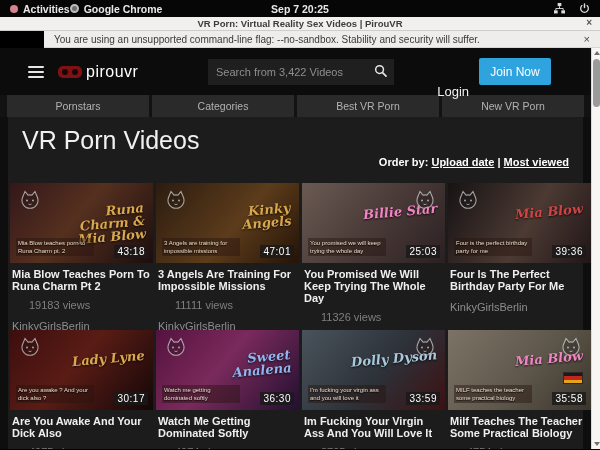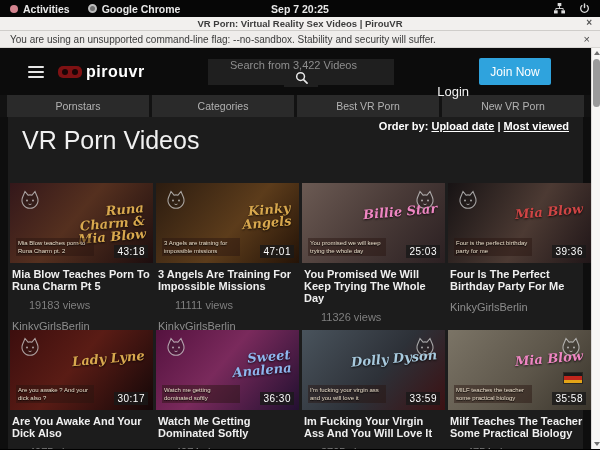--- a/index.html
+++ b/index.html
@@ -2,39 +2,39 @@
 <html><head>
 <meta charset="utf-8">
 <style>
   * { margin:0; padding:0; box-sizing:border-box; }
   html,body { width:600px; height:450px; overflow:hidden; background:#000;
               font-family:"Liberation Sans", sans-serif; }
 
   
   .sysbar { height:17px; background:#060606; color:#e8e8e8; display:flex;
             align-items:center; font-size:10.5px; font-weight:bold; position:relative; }
-  .sys-left { display:flex; align-items:center; gap:18px; padding-left:10px;text-align:right; }
+  .sys-left { display:flex; align-items:center; padding-left:10px;text-align:right; }
   .sys-item { display:flex; align-items:center; gap:5px; cursor:pointer; }
   .dot-icon { width:8px; height:8px; border-radius:50%; background:#d4848f; display:inline-block; }
   .chrome-icon { width:9px; height:9px; border-radius:50%; border:2px solid #bdbdbd;
                  background:#6e6e6e; display:inline-block; }
   .sys-clock { position:absolute; left:50%; transform:translateX(-50%);text-align:center; }
   .sys-right { margin-left:auto; display:flex; align-items:center; gap:14px; padding-right:10px; }
   .sys-right svg { display:block; }
 
   
   .titlebar { height:14px; background:#f2f0ee; color:#3c3c3c; font-size:9.5px; font-weight:bold;
               display:flex; align-items:center; justify-content:center; position:relative;
               border-bottom:1px solid #cfcdca; }
   .titlebar .win-close { position:absolute; right:8px; top:0; font-size:10px; color:#555; cursor:pointer; }
 
   
   .warnbar { height:17px; background:#efedeb; color:#3a3a3a; font-size:10px;
              display:flex; align-items:center; padding:0 10px; position:relative;
-             border-bottom:1px solid #d8d6d3; }
+             border-bottom:1px solid #d8d6d3;margin-left:44px; }
   .warnbar .warn-close { position:absolute; right:10px; font-size:11px; color:#4a4a4a; cursor:pointer; }
 
   
   .viewport { position:relative; height:401px; background:#0e0e0e; }
   .pagearea { position:absolute; left:0; top:0; right:9px; bottom:0; overflow:hidden; }
 
   
   .scrollbar { position:absolute; right:0; top:0; bottom:0; width:9px; background:#f7f6f4;
                border-left:1px solid #dcdad7; }
   .sb-up, .sb-down { position:absolute; left:0; width:9px; height:10px; display:flex;
@@ -49,41 +49,41 @@
 
   
   .siteheader { height:47px; background:#0c0c0c; display:flex; align-items:center; position:relative; }
   .hamburger { width:16px; margin-left:28px; cursor:pointer; }
   .hamburger span { display:block; height:2px; background:#e6e6e6; margin:3px 0; border-radius:1px; }
   .logo { display:flex; align-items:center; gap:4px; margin-left:14px; cursor:pointer; }
   .vricon { width:24px; height:12px; background:#7e1113; border-radius:5px; position:relative; }
   .vricon::before, .vricon::after { content:""; position:absolute; top:3px; width:6px; height:6px;
                                     border-radius:50%; background:#1a0506; }
   .vricon::before { left:4px; } .vricon::after { right:4px; }
-  .logo-text { color:#fff; font-weight:bold; font-size:16px; letter-spacing:.5px; }
+  .logo-text { color:#fff; font-weight:normal; font-size:16px; letter-spacing:.5px; }
   .searchbox { position:absolute; left:208px; width:186px; height:26px; background:#1f1f1f;
-               display:flex; align-items:center;flex-direction:column; }
+               display:flex; align-items:center; }
   .searchbox input { flex:1; background:transparent; border:none; outline:none; color:#c9c9c9;
                      font-size:11px; padding:0 8px; font-family:"Liberation Sans", sans-serif; }
   .searchbox input::placeholder { color:#8e8e8e; }
   .search-btn { width:34px; height:26px; background:#1f1f1f; border:none; cursor:pointer;
                 display:flex; align-items:center; justify-content:center; }
   .login { position:absolute; right:122px; color:#f2f2f2; font-size:13px; cursor:pointer;margin-top:40px; }
   .join-btn { position:absolute; right:40px; width:72px; height:27px; border:none; border-radius:2px;
               color:#fff; font-size:12px; cursor:pointer; font-family:"Liberation Sans", sans-serif; }
 
   
   .navbar { height:22px; background:#121212; display:flex; gap:3px; padding:0 7px; }
   .nav-item { flex:1; background:#2a2a2a; color:#b2b2b2; font-size:10.5px; display:flex;
               align-items:center; justify-content:center; cursor:pointer; }
 
   
   .panel { position:absolute; left:8px; right:8px; top:69px; bottom:0; background:#1c1c1c; }
   .page-title { position:absolute; left:14px; top:9px; color:#f1f1f1; font-size:25px; font-weight:400; }
-  .orderby { position:absolute; right:14px; top:3px; color:#fff; font-size:11px; font-weight:bold; }
+  .orderby { position:absolute; right:14px; top:39px; color:#fff; font-size:11px; font-weight:bold; }
   .orderby a { color:#fff; text-decoration:underline; cursor:pointer; }
   .orderby .sep { text-decoration:none; }
 
   
   .grid { position:absolute; left:2px; top:66px; display:grid;
           grid-template-columns:repeat(4,143px); grid-auto-rows:147px; gap:0 3px; }
   .vcard { cursor:pointer; }
   .thumb { position:relative; width:143px; height:80px; overflow:hidden; }
   .overlay-name { position:absolute; right:8px; top:22px; font-family:"DejaVu Serif", serif;
                   font-style:italic; font-weight:bold; font-size:13px; line-height:13px;
@@ -201,21 +201,21 @@
                   <circle cx="9" cy="12.5" r="1" fill="#cfcfcf"></circle>
                   <circle cx="15" cy="12.5" r="1" fill="#cfcfcf"></circle>
                   <path d="M10.5 16 Q12 17.3 13.5 16" stroke="#cfcfcf" stroke-width=".9" fill="none"></path>
                 </svg>
       </span>
       <span class="overlay-name" style="color: rgb(216, 168, 78);">Runa Charm &amp; Mia Blow</span>
       <span class="caption">Mia Blow teaches porn to Runa Charm pt. 2</span>
 
       <span class="duration">43:18</span>
     </div>
-    <div class="vtitle">Mia Blow Teaches Porn To Runa Charm Pt 5</div>
+    <div class="vtitle">Mia Blow Teaches Porn To Runa Charm Pt 2</div>
     <div class="vviews">19183 views</div>
     <div class="vstudio">KinkyGirlsBerlin</div>
   </div>
 
   <div class="vcard">
     <div class="thumb" style="background: linear-gradient(130deg, rgb(44, 28, 16) 0%, rgb(92, 60, 27) 55%, rgb(36, 19, 7) 100%);">
       <span class="catlogo tl">
         <svg width="24" height="24" viewBox="0 0 24 24">
                   <path d="M4.5 9.5 L7 3.5 L10 7.2 A6.5 6.5 0 0 1 14 7.2 L17 3.5 L19.5 9.5 A8 8 0 1 1 4.5 9.5 Z" fill="rgba(20,20,20,.35)" stroke="#cfcfcf" stroke-width="1.1"></path>
                   <circle cx="9" cy="12.5" r="1" fill="#cfcfcf"></circle>

